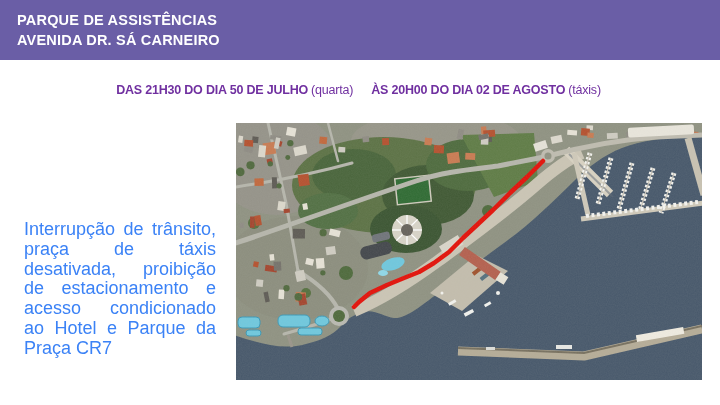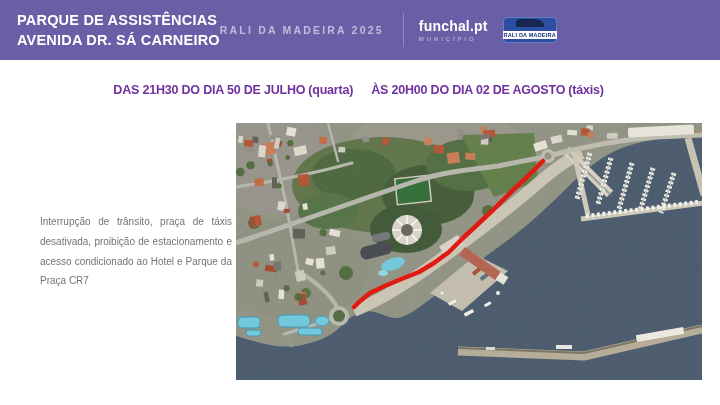--- a/index.html
+++ b/index.html
@@ -22,54 +22,40 @@
   .badge .car{position:absolute;top:2px;left:50%;transform:translateX(-50%);
               width:28px;height:8px;background:#17264F;
               border-radius:5px 12px 2px 2px / 4px 7px 2px 2px;}
   .badge .band{width:100%;background:#ffffff;margin-bottom:4px;padding:1px 0;}
   .badge .band span{display:block;color:#17307A;font-size:5.5px;font-weight:bold;
                     text-align:center;letter-spacing:.2px;line-height:6px;}
 
   
   .schedule{position:absolute;left:0;top:83px;width:720px;text-align:center;
             font-size:12.5px;font-weight:bold;letter-spacing:-.2px;color:#7030A0;white-space:nowrap;}
-  .schedule .normal{font-weight:bold;margin:0 3px;}
+  .schedule .normal{font-weight:normal;margin:0 3px;}
   .schedule .bold2{margin-left:15px;}
 
   
-  .desc{position:absolute;left:40px;top:202px;width:192px;font-size:10px;
-        line-height:19.8px;color:#737373;text-align:justify;}
+  .desc{position:absolute;left:24px;top:202px;width:192px;font-size:18px;
+        line-height:19.8px;color:#3b82f6;text-align:justify;}
 
   
   .map{position:absolute;left:236px;top:123px;width:466px;height:257px;overflow:hidden;background:#8F9282;}
   .map svg{display:block;}
 </style>
 </head>
 <body>
 
 <div class="slide">
 
   <div class="header">
     <div class="loc">
       <div>PARQUE DE ASSISTÊNCIAS</div>
       <div>AVENIDA DR. SÁ CARNEIRO</div>
-    </div>
-    <div class="hright">
-      <span class="event">RALI DA MADEIRA 2025</span>
-      <span class="vdivider"></span>
-      <div class="muni">
-        <div class="name">funchal.pt</div>
-        <div class="sub">MUNICÍPIO</div>
-      </div>
-      <div class="badge">
-        <span class="car"></span>
-        <span class="band">
-            <span>RALI DA MADEIRA</span>
-          </span>
-      </div>
     </div>
   </div>
 
   <div class="schedule">
     <span>DAS 21H30 DO DIA 50 DE JULHO</span><span class="normal">(quarta)</span><span class="bold2">ÀS 20H00 DO DIA 02 DE AGOSTO</span><span class="normal">(táxis)</span>
   </div>
 
   <p class="desc">Interrupção de trânsito, praça de táxis desativada, proibição de estacionamento e acesso condicionado ao Hotel e Parque da Praça CR7</p>
 
   <div class="map">

